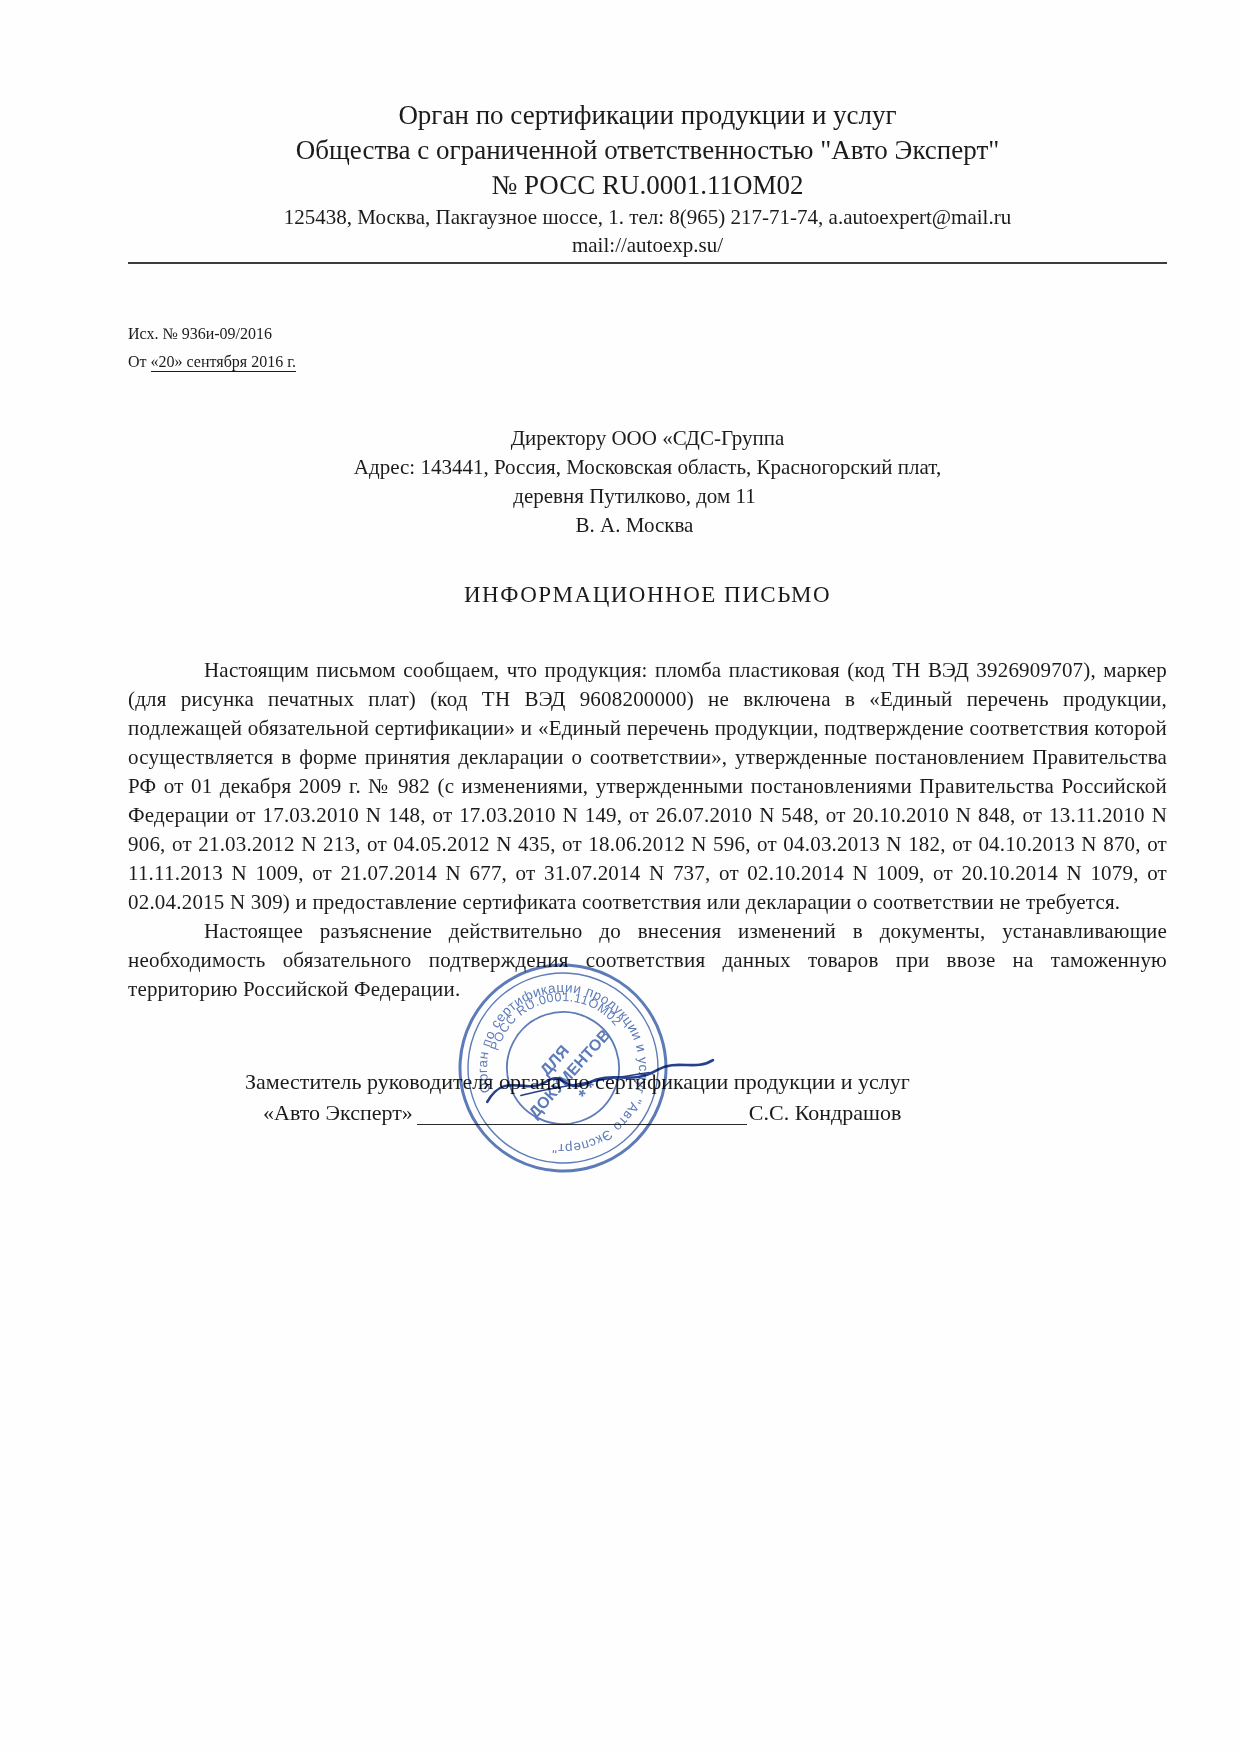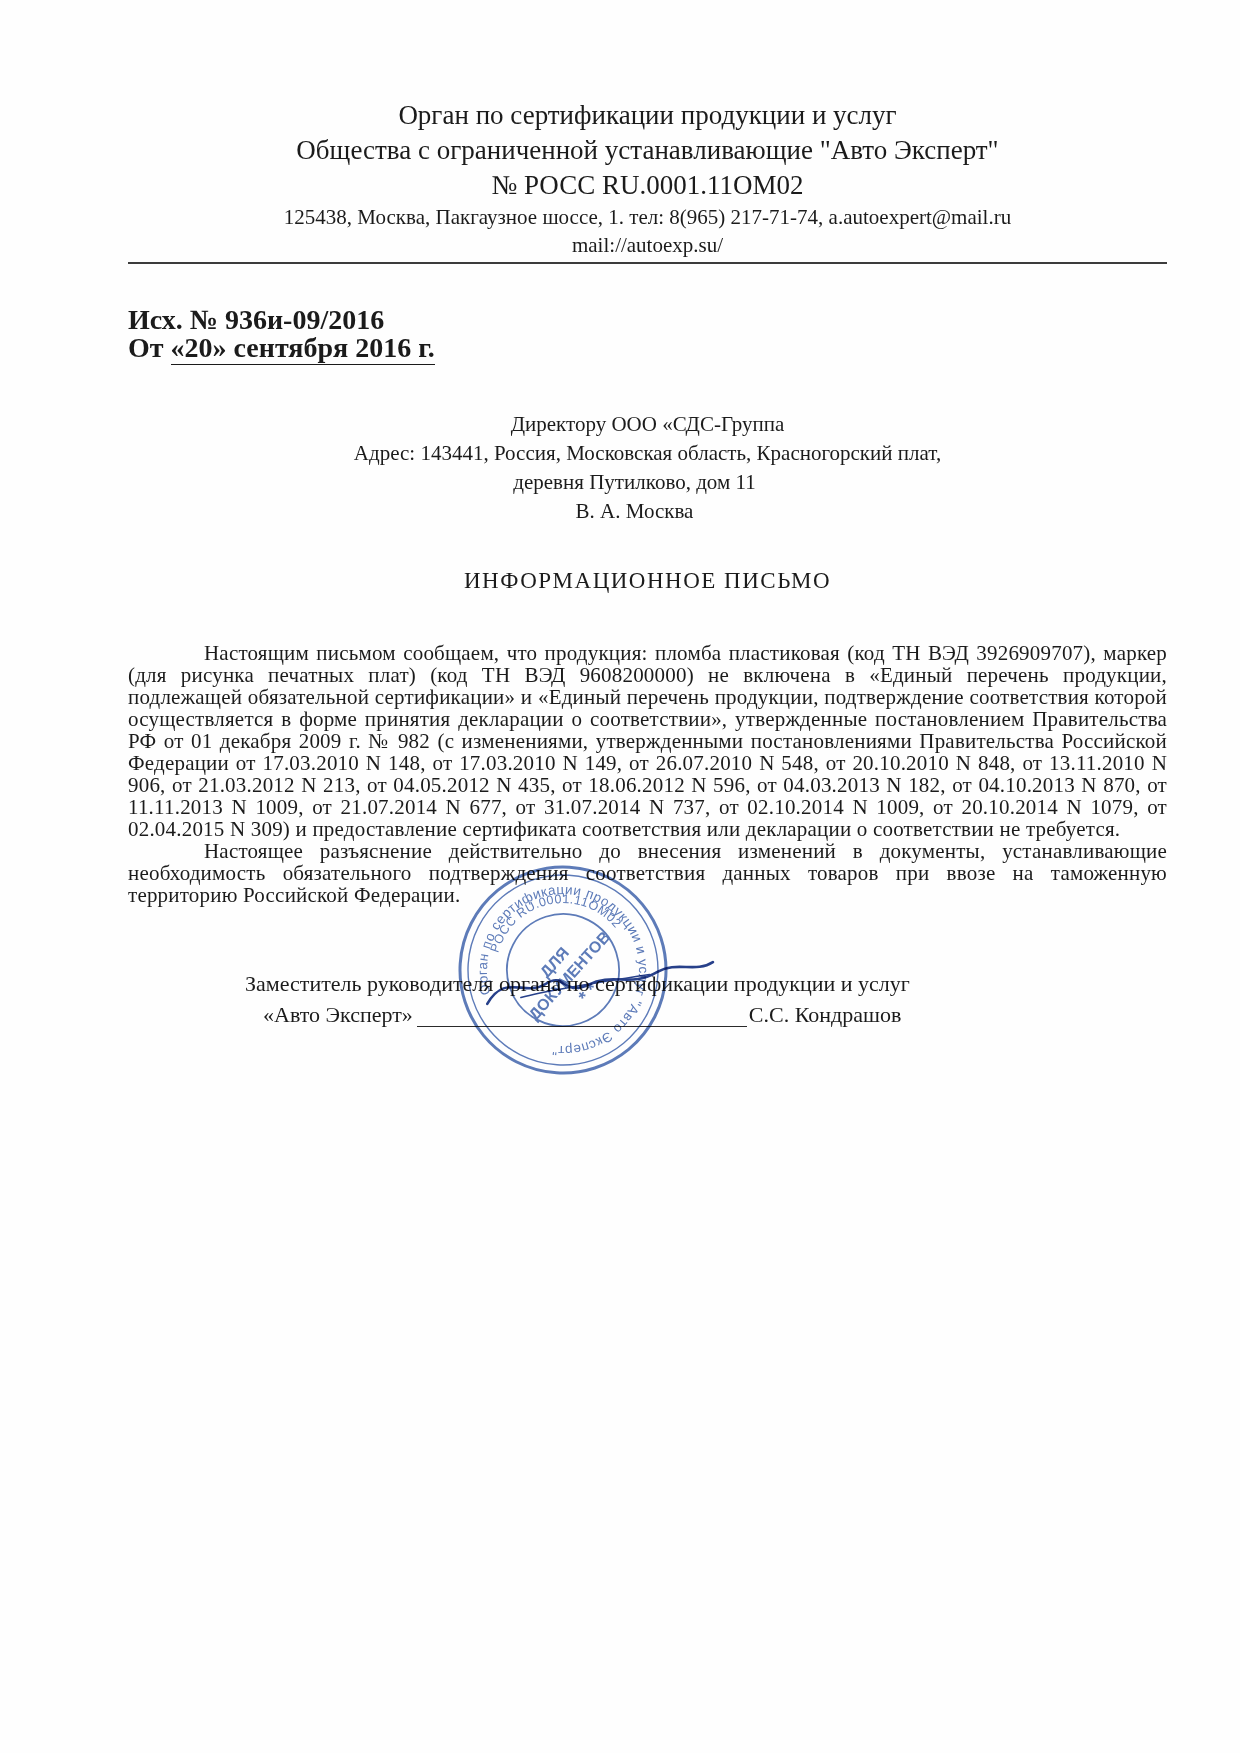--- a/index.html
+++ b/index.html
@@ -15,32 +15,32 @@
   }
   .content { padding:98px 73px 0 128px; }
 
   
   .letterhead { text-align:center; }
   .lh-lg { font-size:27px; line-height:35px; }
   .lh-sm { font-size:21px; line-height:28px; }
   .rule { border-bottom:2px solid #3c3c3c; margin-top:3px; }
 
   
-  .ref { margin-top:42px; font-size:28px; line-height:28px;font-weight:bold; }
+  .ref { margin-top:56px; font-size:16px; line-height:28px; }
   .ref .underlined { border-bottom:1.5px solid #1b1b1b; padding-bottom:1px; }
 
   
   .recipient { margin-top:48px; text-align:center; font-size:21px; line-height:29px; }
   .recipient .centered-line { padding-right:26px; }
 
   
   .letter-title { margin-top:42px; text-align:center; font-size:23px; letter-spacing:1.5px; }
 
   
-  .body-block { margin-top:48px; font-size:21px; line-height:22px; text-align:justify; }
+  .body-block { margin-top:48px; font-size:21px; line-height:29px; text-align:justify; }
   .body-block p { text-indent:76px; letter-spacing:.2px; }
 
   
   .sig-block { margin-top:62px; font-size:22px; line-height:31px; position:relative; }
   .sig-line1 { margin-left:117px; }
   .sig-line2 { margin-left:135px; display:flex; align-items:flex-end; }
   .sig-blank { display:inline-block; width:330px; border-bottom:1.6px solid #2a2a2a; height:22px; margin:0 2px 3px 4px; }
 
   
   .stamp {
@@ -55,21 +55,21 @@
   }
 </style>
 </head>
 <body>
 
 <div class="page">
   <div class="content">
 
     <header class="letterhead">
       <div class="lh-lg">Орган по сертификации продукции и услуг</div>
-      <div class="lh-lg">Общества с ограниченной устанавливающие "Авто Эксперт"</div>
+      <div class="lh-lg">Общества с ограниченной ответственностью "Авто Эксперт"</div>
       <div class="lh-lg">№ РОСС RU.0001.11ОМ02</div>
       <div class="lh-sm">125438, Москва, Пакгаузное шоссе, 1. тел: 8(965) 217-71-74, a.autoexpert@mail.ru</div>
       <div class="lh-sm">mail://autoexp.su/</div>
     </header>
     <div class="rule"></div>
 
     <div class="ref">
       <div>Исх. № 936и-09/2016</div>
       <div><span>От </span><span class="underlined">«20» сентября 2016 г.</span></div>
     </div>

